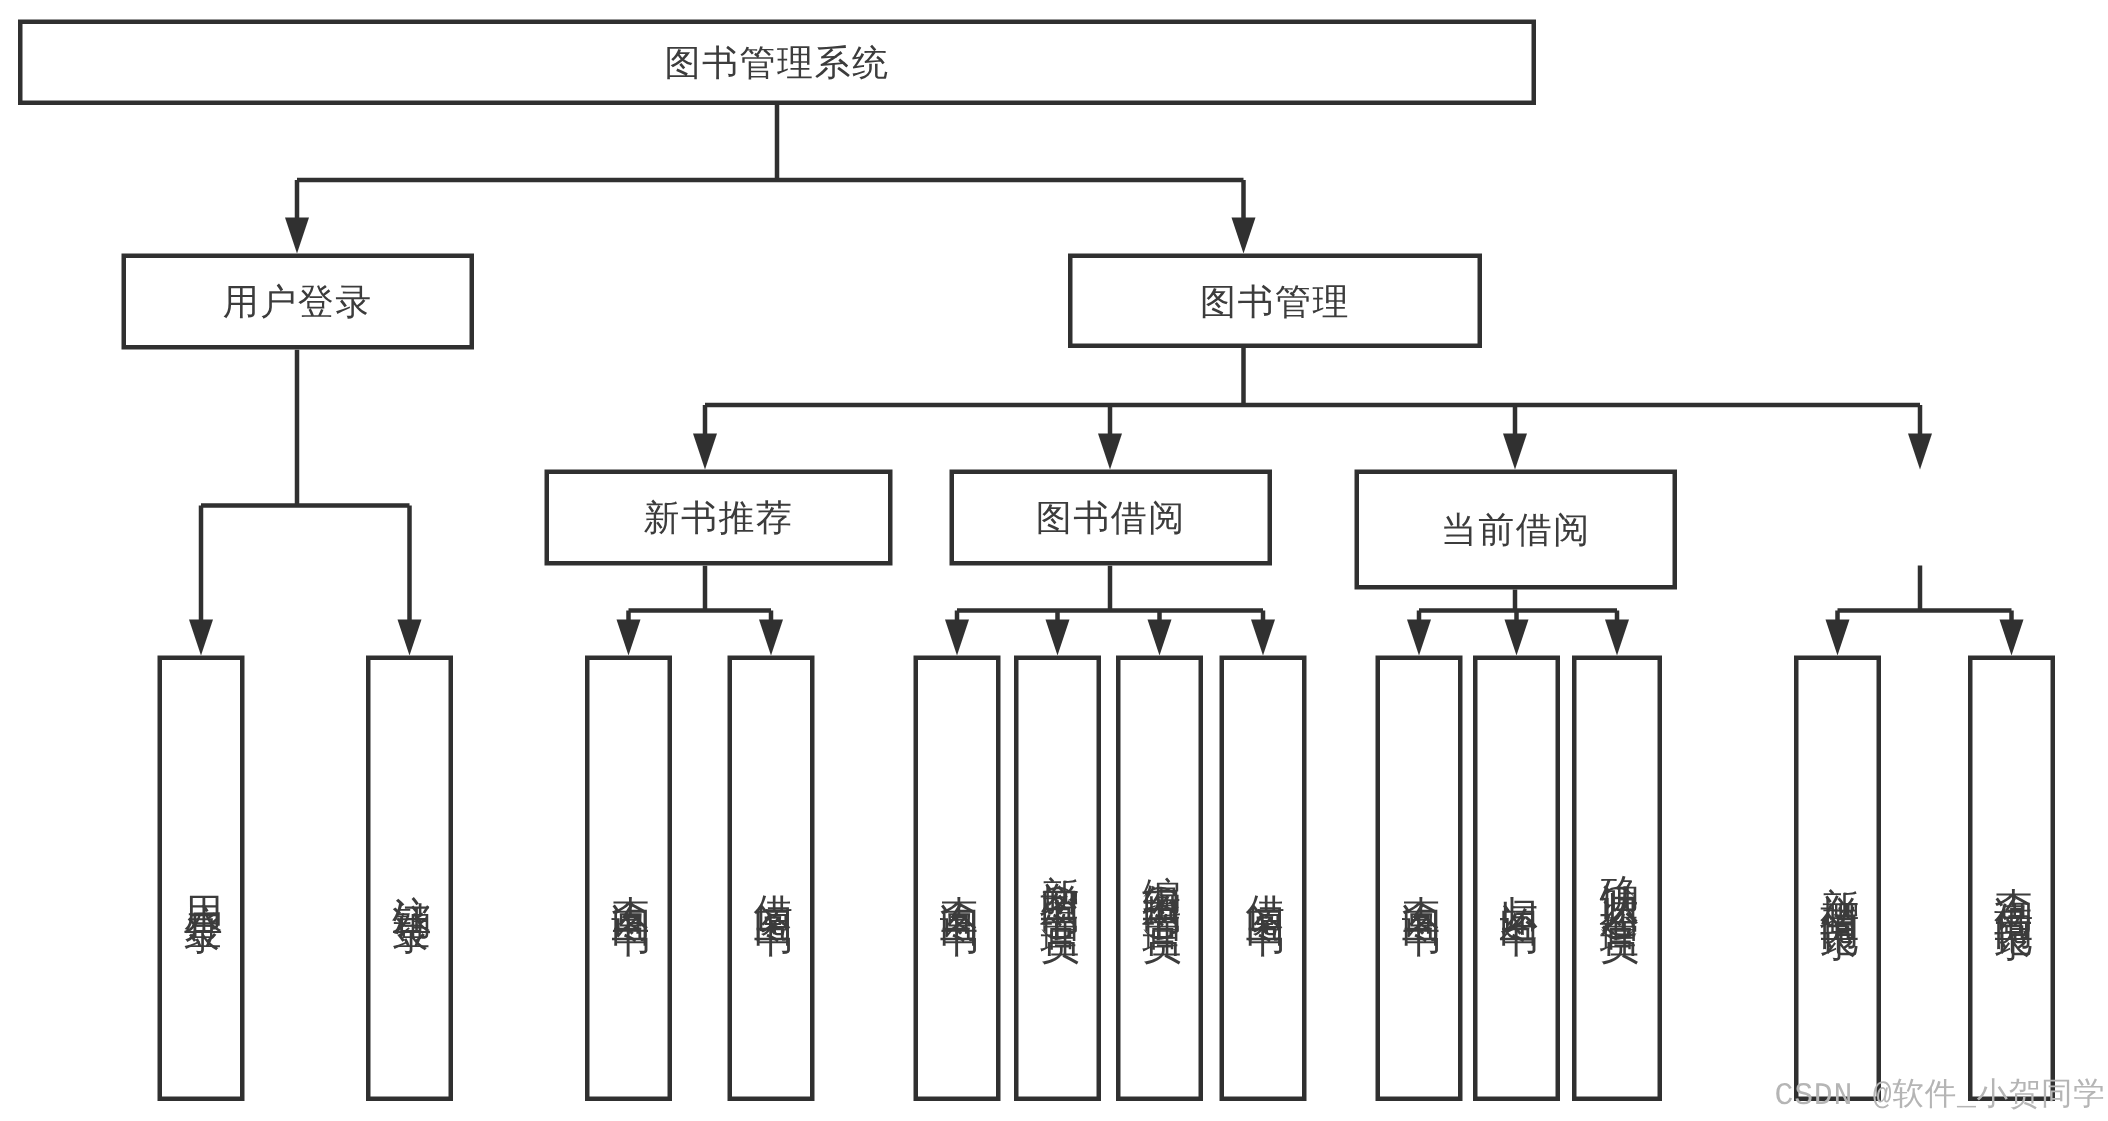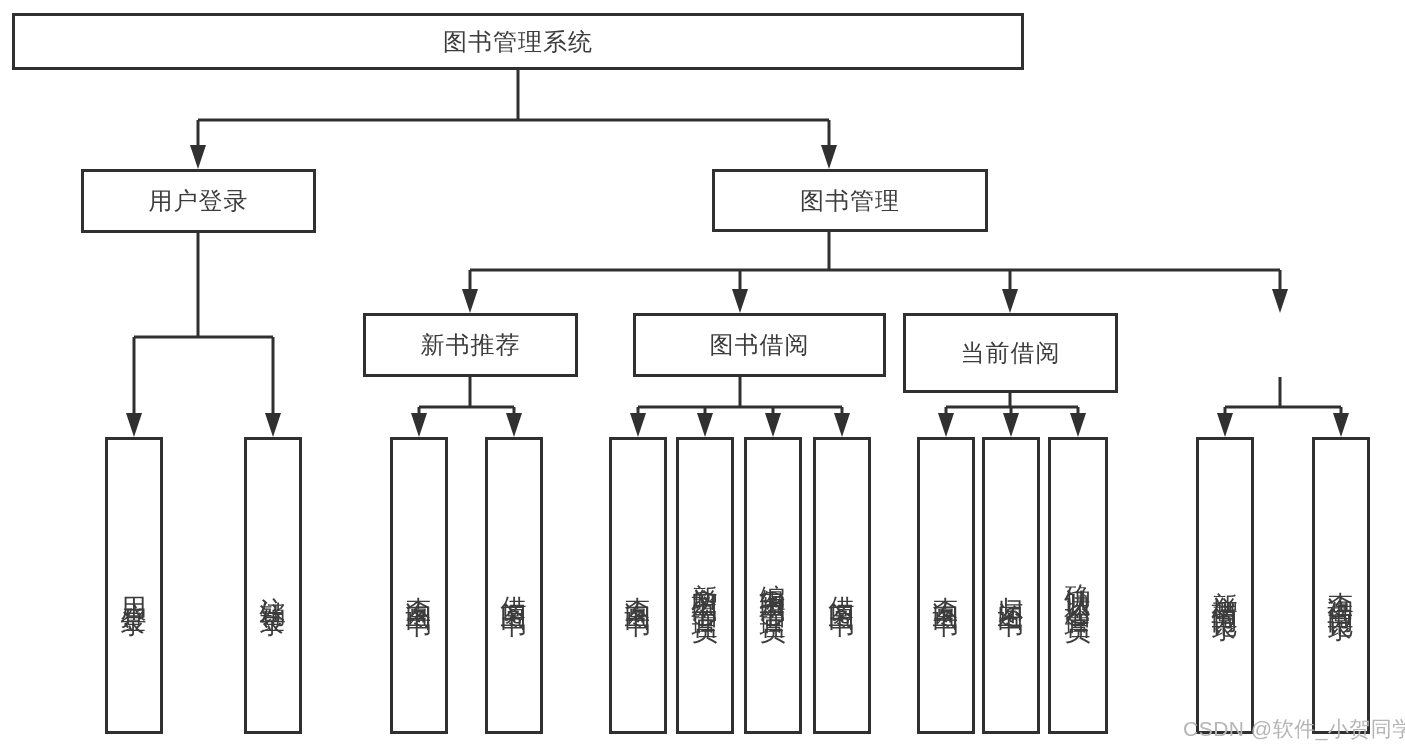--- a/index.html
+++ b/index.html
@@ -1,20 +1,20 @@
 <!DOCTYPE html>
 <html style="--line: #303030; --text: #3c3c3c; --wm: #b5b5b5;"><head>
 <meta charset="utf-8">
 <style>
   html,body{margin:0;padding:0;background:#ffffff;}
   .canvas{
     position:relative;
     width:1405px;height:747px;
     background:#ffffff;
-    font-family:Liberation Sans, sans-serif;
+    font-family:Liberation Mono, monospace;
     overflow:hidden;
   }
   #connectors{position:absolute;left:0;top:0;width:1405px;height:747px;}
   .box{
     position:absolute;
     box-sizing:border-box;
     background:#ffffff;
     border:3px solid var(--line,#303030);
     display:flex;align-items:center;justify-content:center;
     color:var(--text,#3c3c3c);
@@ -72,24 +72,24 @@
     <span>图书管理系统</span>
   </div>
 
   <div class="box h" style="left:81px;top:169px;width:235px;height:64px">
     <span>用户登录</span>
   </div>
   <div class="box h" style="left:712px;top:169px;width:276px;height:63px">
     <span>图书管理</span>
   </div>
 
-  <div class="box h" style="left:363px;top:313px;width:215px;height:64px">
+  <div class="box h" style="left:363px;top:313px;width:232px;height:64px">
     <span>新书推荐</span>
   </div>
-  <div class="box h" style="left:633px;top:313px;width:253px;height:64px">
+  <div class="box h" style="left:633px;top:313px;width:215px;height:64px">
     <span>图书借阅</span>
   </div>
   <div class="box h" style="left:903px;top:313px;width:215px;height:80px">
     <span>当前借阅</span>
   </div>
 
   <div class="box v" style="left:105px;top:437px;width:58px;height:297px">
     <span>用户登录</span>
   </div>
   <div class="box v" style="left:244px;top:437px;width:58px;height:297px">

